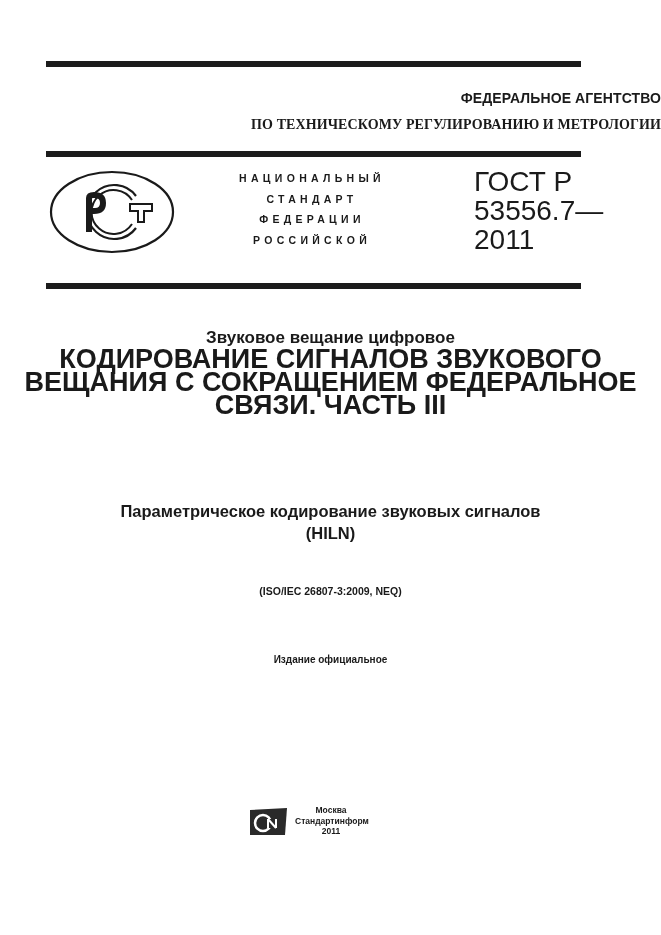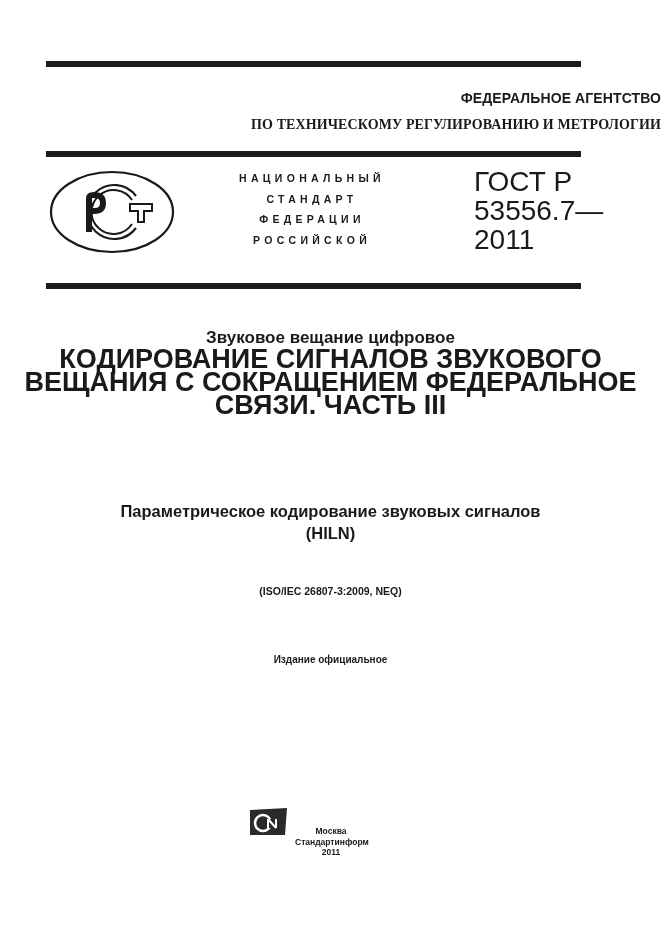--- a/index.html
+++ b/index.html
@@ -9,21 +9,21 @@
   .agency { font-size: 14px; letter-spacing: 0.1px; text-align: right; }
   .logo { position: absolute; left: 48px; top: 168px; width: 128px; height: 88px; }
   .natstd { position: absolute; left: 232px; top: 168px; width: 160px; text-align: center; font-weight: bold; font-size: 10.5px; letter-spacing: 4.3px; line-height: 20.5px; }
   .gost { position: absolute; left: 474px; top: 167px; font-weight: normal; font-size: 28px; line-height: 29px; }
   .sub1 { font-size: 17px; }
   .title { font-size: 27px; line-height: 23px; }
   .sub2 { font-size: 16.5px; line-height: 22px; }
   .iso { font-size: 10.5px; }
   .edition { font-size: 10px; }
   .pub-logo { position: absolute; left: 249px; top: 807px; width: 40px; height: 30px; }
-  .pub-text { position: absolute; left: 295px; top: 805px; width: 72px; text-align: center; font-weight: bold; font-size: 8.5px; line-height: 10.5px; margin-top: 21px; }
+  .pub-text { position: absolute; left: 295px; top: 805px; width: 72px; text-align: center; font-weight: bold; font-size: 8.5px; line-height: 10.5px; }
 </style>
 </head>
 <body>
 
 <div class="rule" style="top:61px;"></div>
 <div class="c agency" style="top:90px;">ФЕДЕРАЛЬНОЕ АГЕНТСТВО</div>
 <div class="c agency" style="top:117px;font-family:Liberation Serif, serif;">ПО ТЕХНИЧЕСКОМУ РЕГУЛИРОВАНИЮ И МЕТРОЛОГИИ</div>
 <div class="rule" style="top:151px;"></div>
 
 <svg class="logo" viewBox="0 0 128 88">

